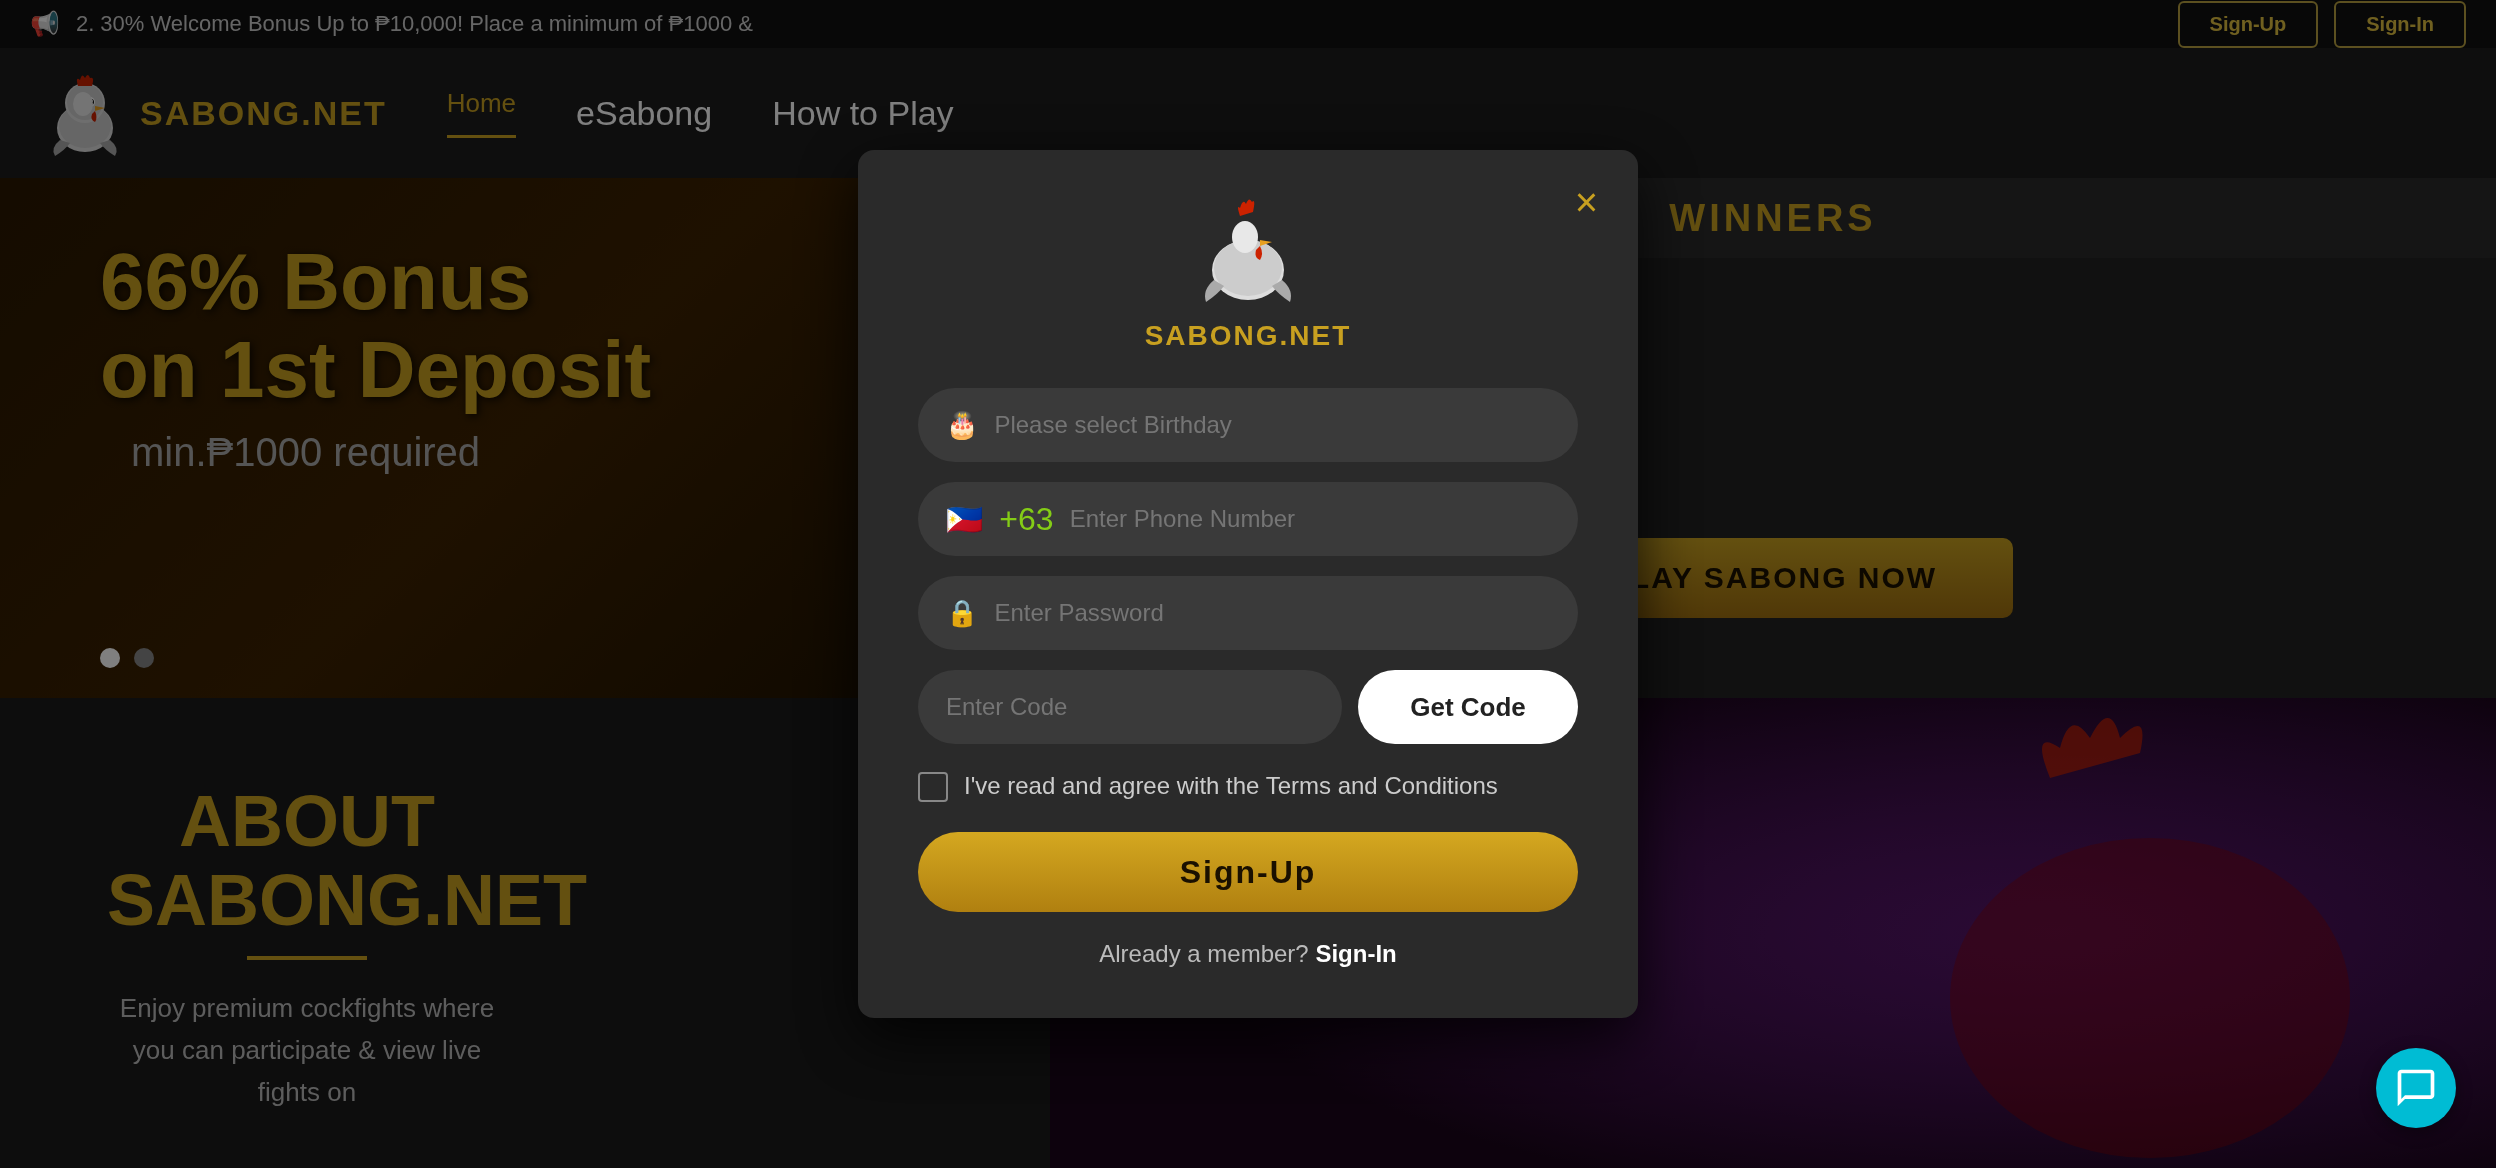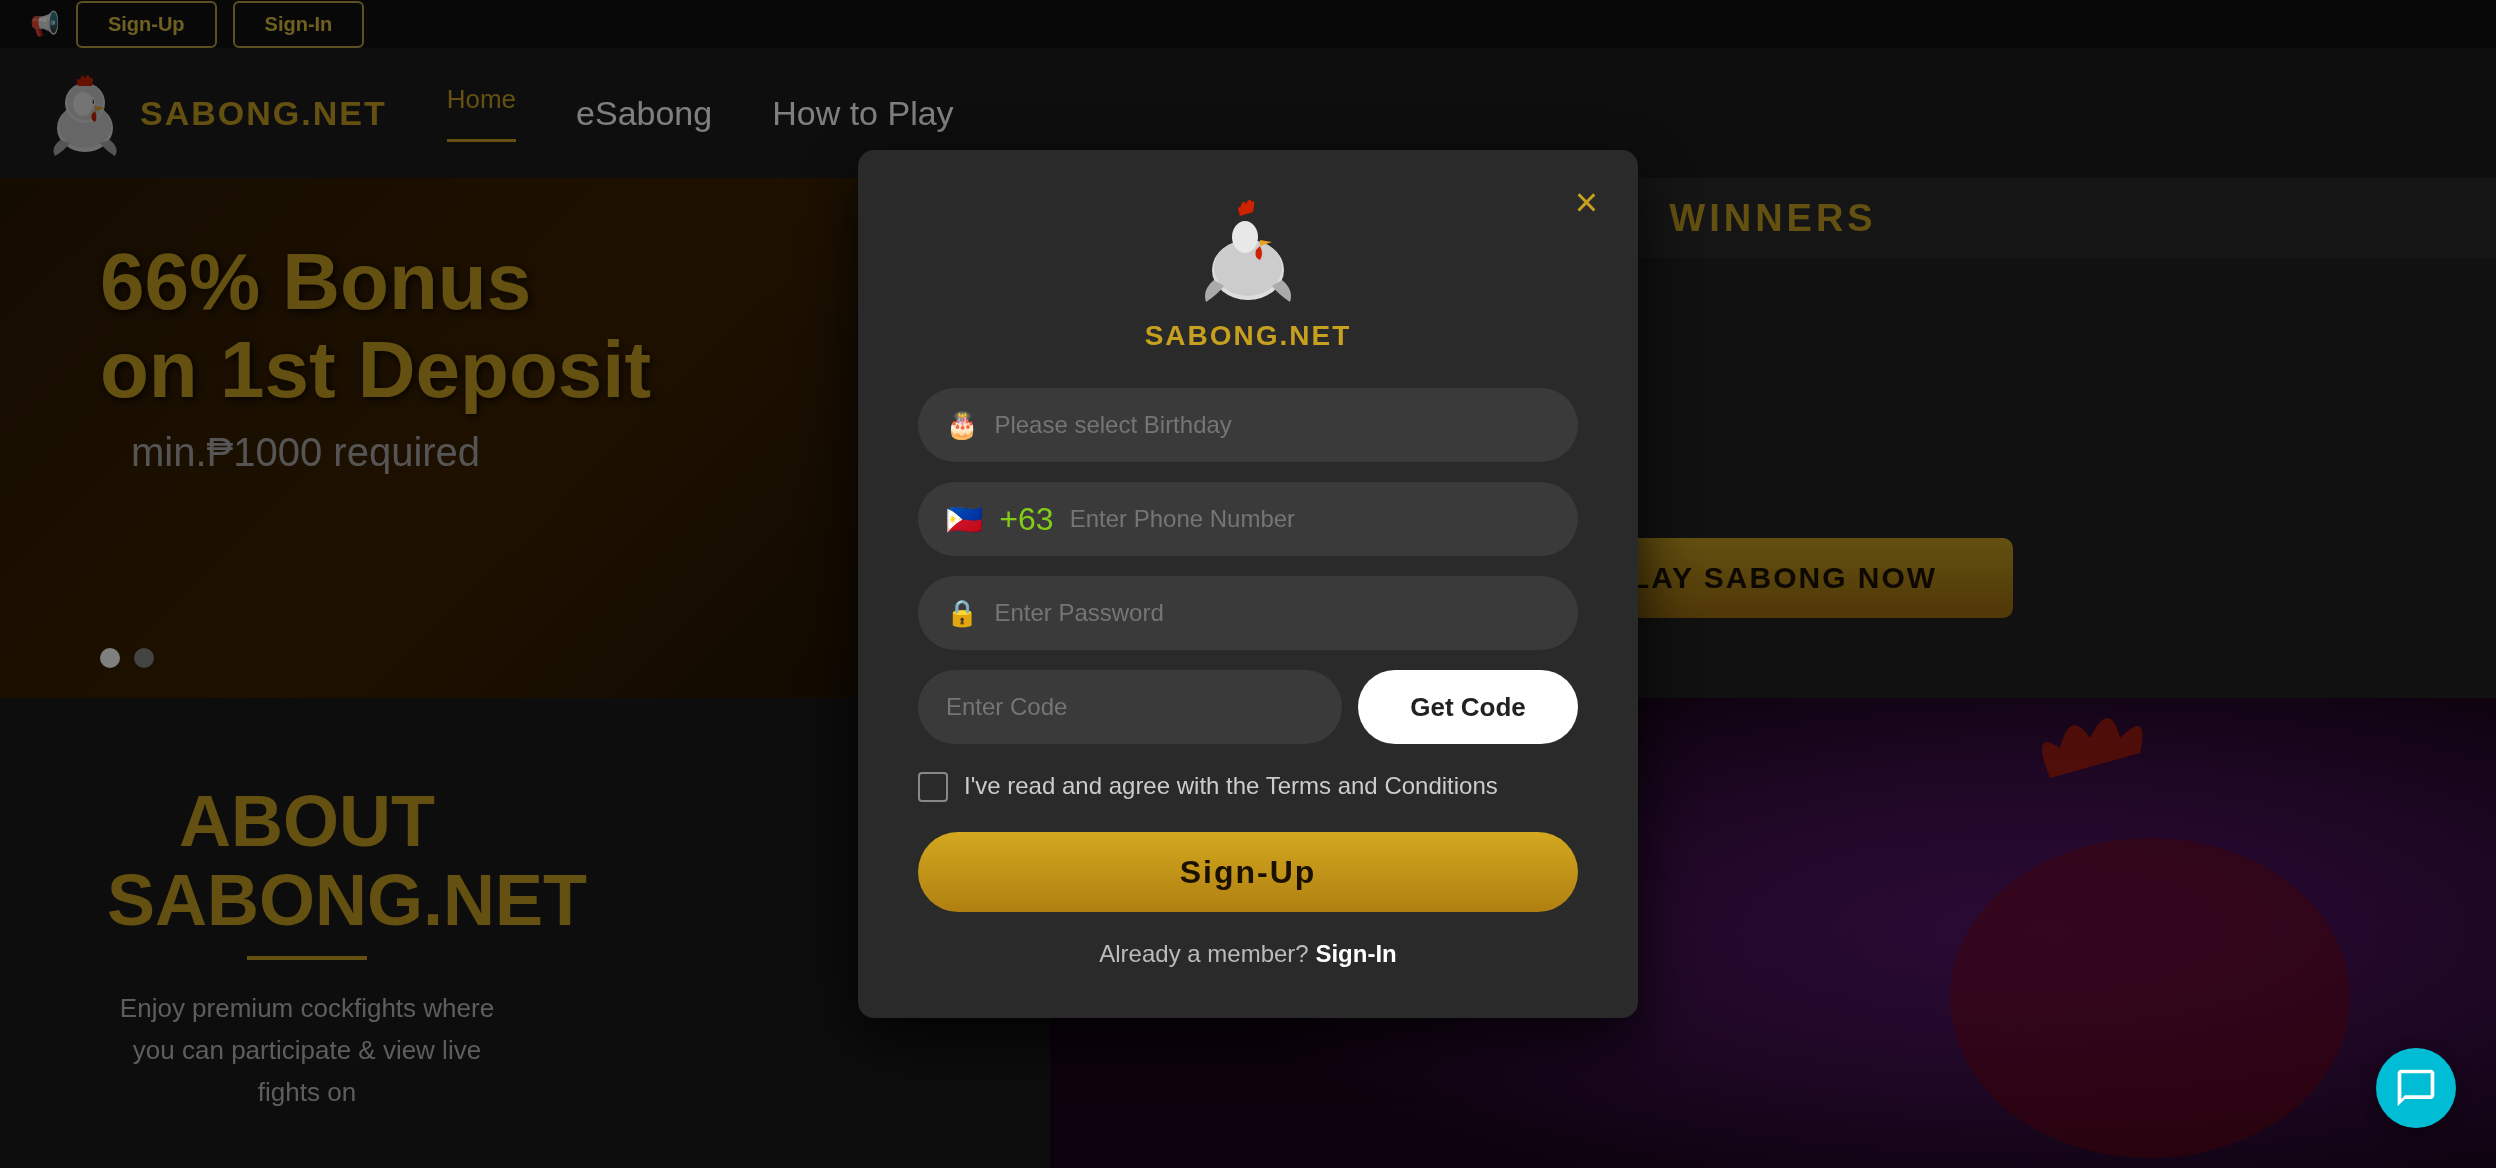--- a/index.html
+++ b/index.html
@@ -88,21 +88,21 @@
       display: flex;
       align-items: center;
       gap: 60px;
     }
 
     .nav-link {
       font-size: 26px;
       color: #c8a020;
       text-decoration: none;
       cursor: pointer;
-      padding-bottom: 24px;
+      padding-bottom: 16px;
     }
 
     .nav-link.active {
       border-bottom: 3px solid #c8a020;
     }
 
     .nav-link-white {
       font-size: 34px;
       color: #fff;
       text-decoration: none;
@@ -490,20 +490,21 @@
     .rooster-svg {
       width: 100%;
       height: 100%;
     }
   </style>
 </head>
 <body>
 
 <div class="announcement-bar">
   <span class="announcement-icon">📢</span>
+  <span class="announcement-text">2. 30% Welcome Bonus Up to ₱10,000! Place a minimum of ₱1000 &amp;</span>
   <div class="header-buttons">
     <button class="btn-signup-header">Sign-Up</button>
     <button class="btn-signin-header">Sign-In</button>
   </div>
 </div>
 
 <div class="main-header">
   <div class="logo-area">
 
     <svg class="logo-rooster" viewBox="0 0 90 90" xmlns="http://www.w3.org/2000/svg">

